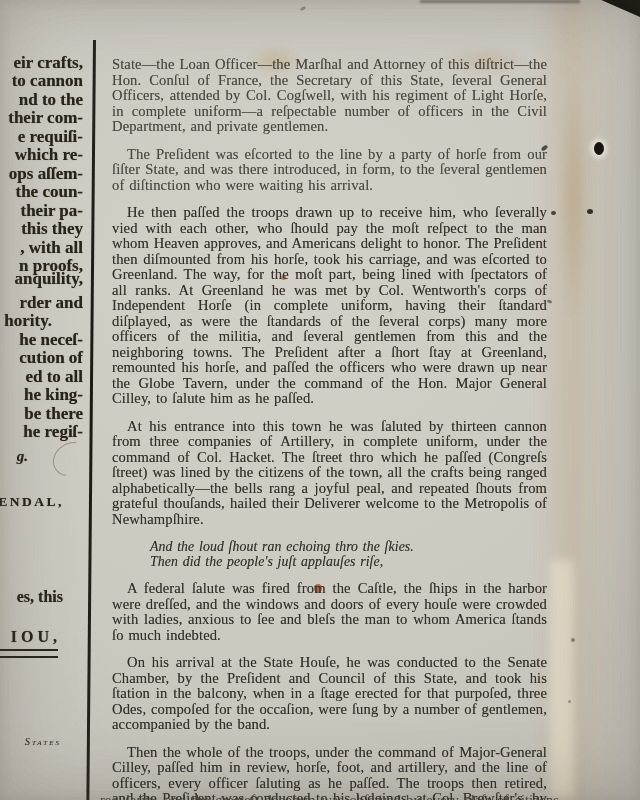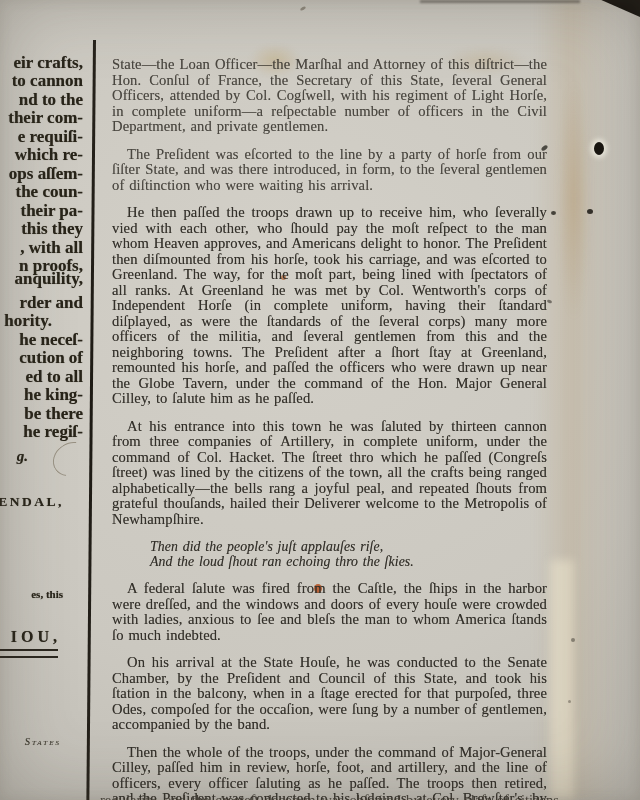--- a/index.html
+++ b/index.html
@@ -46,21 +46,21 @@
   
   .divider{position:absolute; left:93px; top:40px; width:2.6px; height:760px;
     background:linear-gradient(180deg,#26221b 0%, #1d1a14 50%, #26221b 100%);
     transform:rotate(0.5deg); transform-origin:top center;}
   
   .leftcol{position:absolute; left:0; top:0; width:86px; height:800px;
     font-weight:700; font-size:17px; color:#282419; text-shadow:0 0 0.7px rgba(40,36,25,0.55);}
   .lc{position:absolute; right:3px; white-space:nowrap; line-height:1;}
   .lc-sig{position:absolute; right:58px; top:448px; font-style:italic; font-weight:600; font-size:15px;}
   .lc-endal{position:absolute; right:22px; top:494px; font-size:13.5px; letter-spacing:2.5px; font-weight:700;}
-  .lc-esthis{position:absolute; right:23px; top:588px; font-size:11px; font-weight:600;}
+  .lc-esthis{position:absolute; right:23px; top:588px; font-size:16px; font-weight:600;}
   .lc-iou{position:absolute; right:25px; top:628px; font-size:16px; letter-spacing:4px; font-weight:700;text-align:right;}
   .lc-rule{position:absolute; left:0; top:649px; width:58px; height:5px;
     border-top:2px solid #2a261e; border-bottom:2px solid #2a261e;}
   .lc-states{position:absolute; right:25px; top:736px; font-size:10.5px; font-variant:small-caps;
     letter-spacing:2px; font-weight:400; font-style:italic; opacity:.85;}
   
   .article{position:absolute; left:100px; top:45px; width:459px;
     font-size:14.6px; line-height:15.5px; color:#33302a; text-align:justify;
     letter-spacing:0.1px; word-spacing:1.1px; text-shadow:0 0 0.6px rgba(51,48,40,0.5);}
   .article p{margin:12px; text-indent:15px;}
@@ -126,22 +126,22 @@
     <div class="lc-rule"></div>
     <div class="lc-states">States</div>
   </div>
 
   <div class="article">
     <p class="cont faded">State—the Loan Officer—the Marſhal and Attorney of this diſtrict—the Hon. Conſul of France, the Secretary of this State, ſeveral General Officers, attended by Col. Cogſwell, with his regiment of Light Horſe, in complete uniform—a reſpectable number of officers in the Civil Department, and private gentlemen.</p>
     <p class="faded">The Preſident was eſcorted to the line by a party of horſe from our ſiſter State, and was there introduced, in form, to the ſeveral gentlemen of diſtinction who were waiting his arrival.</p>
     <p>He then paſſed the troops drawn up to receive him, who ſeverally vied with each other, who ſhould pay the moſt reſpect to the man whom Heaven approves, and Americans delight to honor. The Preſident then diſmounted from his horſe, took his carriage, and was eſcorted to Greenland.  The way, for the moſt part, being lined with ſpectators of all ranks.  At Greenland he was met by Col. Wentworth's corps of Independent Horſe (in complete uniform, having their ſtandard diſplayed, as were the ſtandards of the ſeveral corps) many more officers of the militia, and ſeveral gentlemen from this and the neighboring towns.  The Preſident after a ſhort ſtay at Greenland, remounted his horſe, and paſſed the officers who were drawn up near the Globe Tavern, under the command of the Hon. Major General Cilley, to ſalute him as he paſſed.</p>
     <p>At his entrance into this town he was ſaluted by thirteen cannon from three companies of Artillery, in complete uniform, under the command of Col. Hacket.  The ſtreet thro which he paſſed (Congreſs ſtreet) was lined by the citizens of the town, all the crafts being ranged alphabetically—the bells rang a joyful peal, and repeated ſhouts from grateful thouſands, hailed their Deliverer welcome to the Metropolis of Newhampſhire.</p>
     <div class="verse">
+      <div>And the loud ſhout ran echoing thro the ſkies.</div>
       <div>Then did the people's juſt applauſes riſe,</div>
-      <div>And the loud ſhout ran echoing thro the ſkies.</div>
     </div>
     <p>A federal ſalute was fired from the Caſtle, the ſhips in the harbor were dreſſed, and the windows and doors of every houſe were crowded with ladies, anxious to ſee and bleſs the man to whom America ſtands ſo much indebted.</p>
     <p>On his arrival at the State Houſe, he was conducted to the Senate Chamber, by the Preſident and Council of this State, and took his ſtation in the balcony, when in a ſtage erected for that purpoſed, three Odes, compoſed for the occaſion, were ſung by a number of gentlemen, accompanied by the band.</p>
     <p>Then the whole of the troops, under the command of Major-General Cilley, paſſed him in review, horſe, foot, and artillery, and the line of officers, every officer ſaluting as he paſſed.  The troops then retired, and the Preſident was conducted to his lodgings, at Col. Brewſter's, by the Preſident and Council of this State, the Hon. Mr. Langdon, and the Marſhal of this diſtrict, eſcorted by a company under arms, and in complete uniform.</p>
     <p>Every thing was conducted with the greateſt poſſible order and</p>
   </div>
 
   <div class="partial-line">regularity, and the greateſt decorum was obſerved by every claſs of citizens thro the whole of the day</div>
 
   <div class="vignette"></div>

